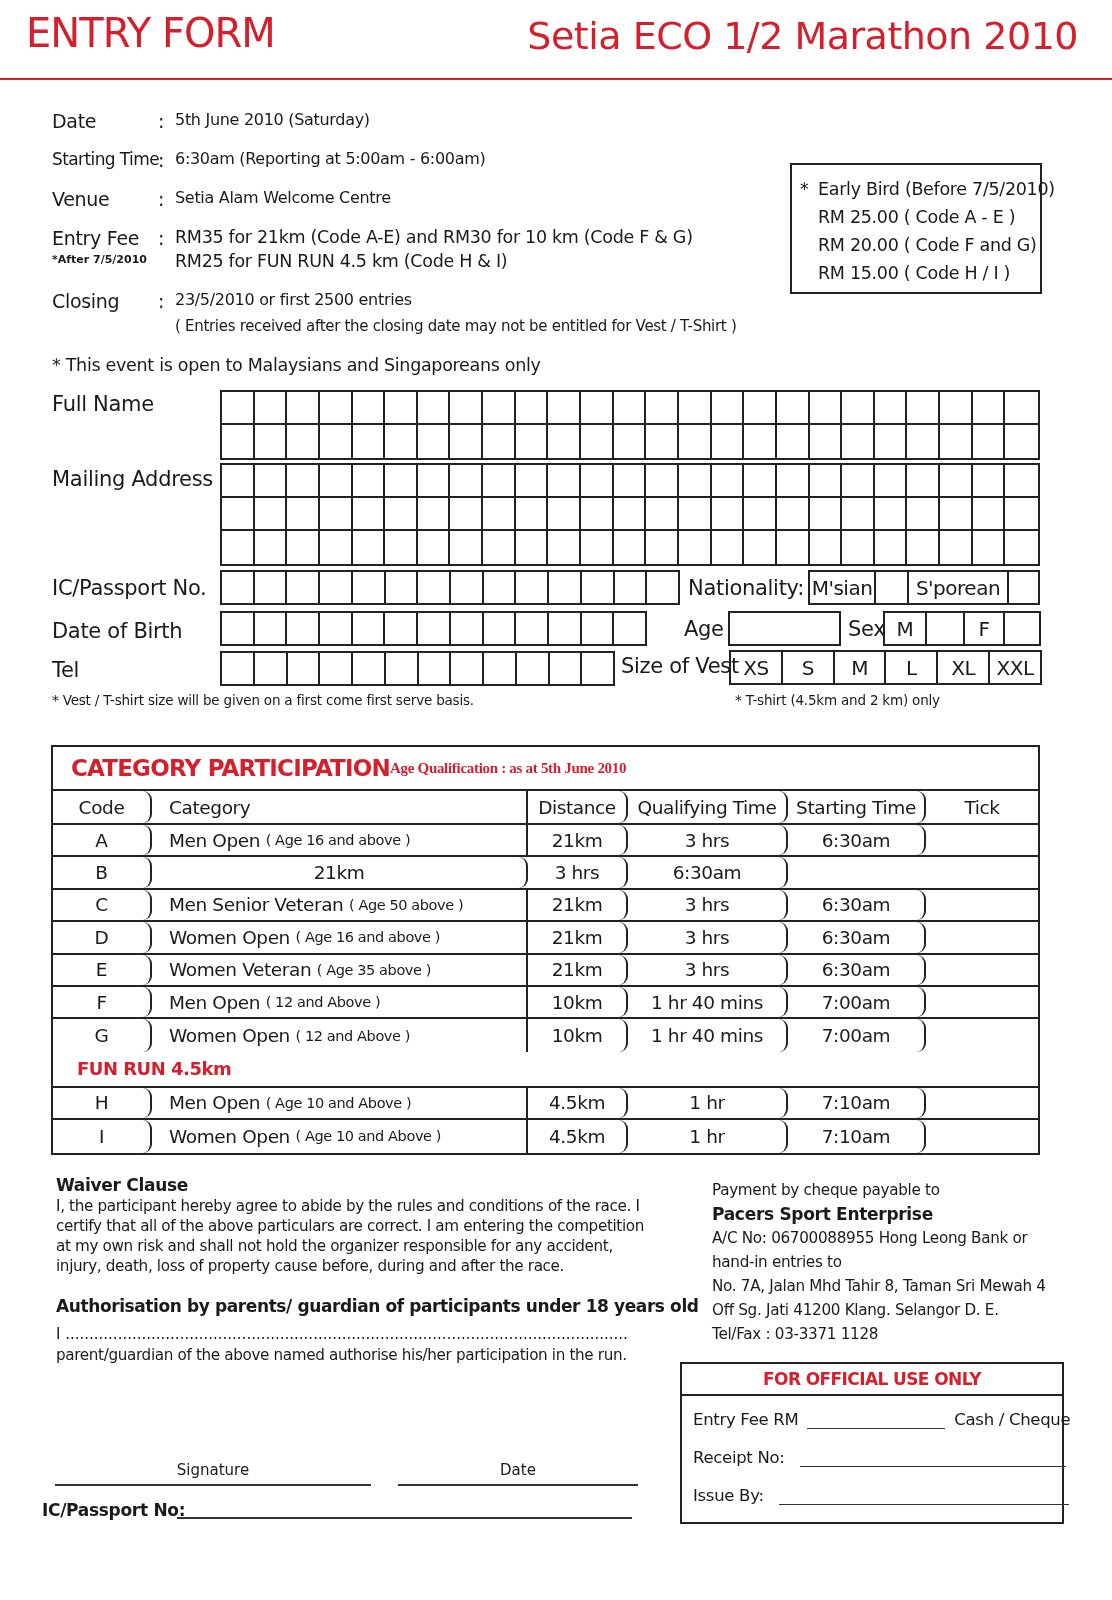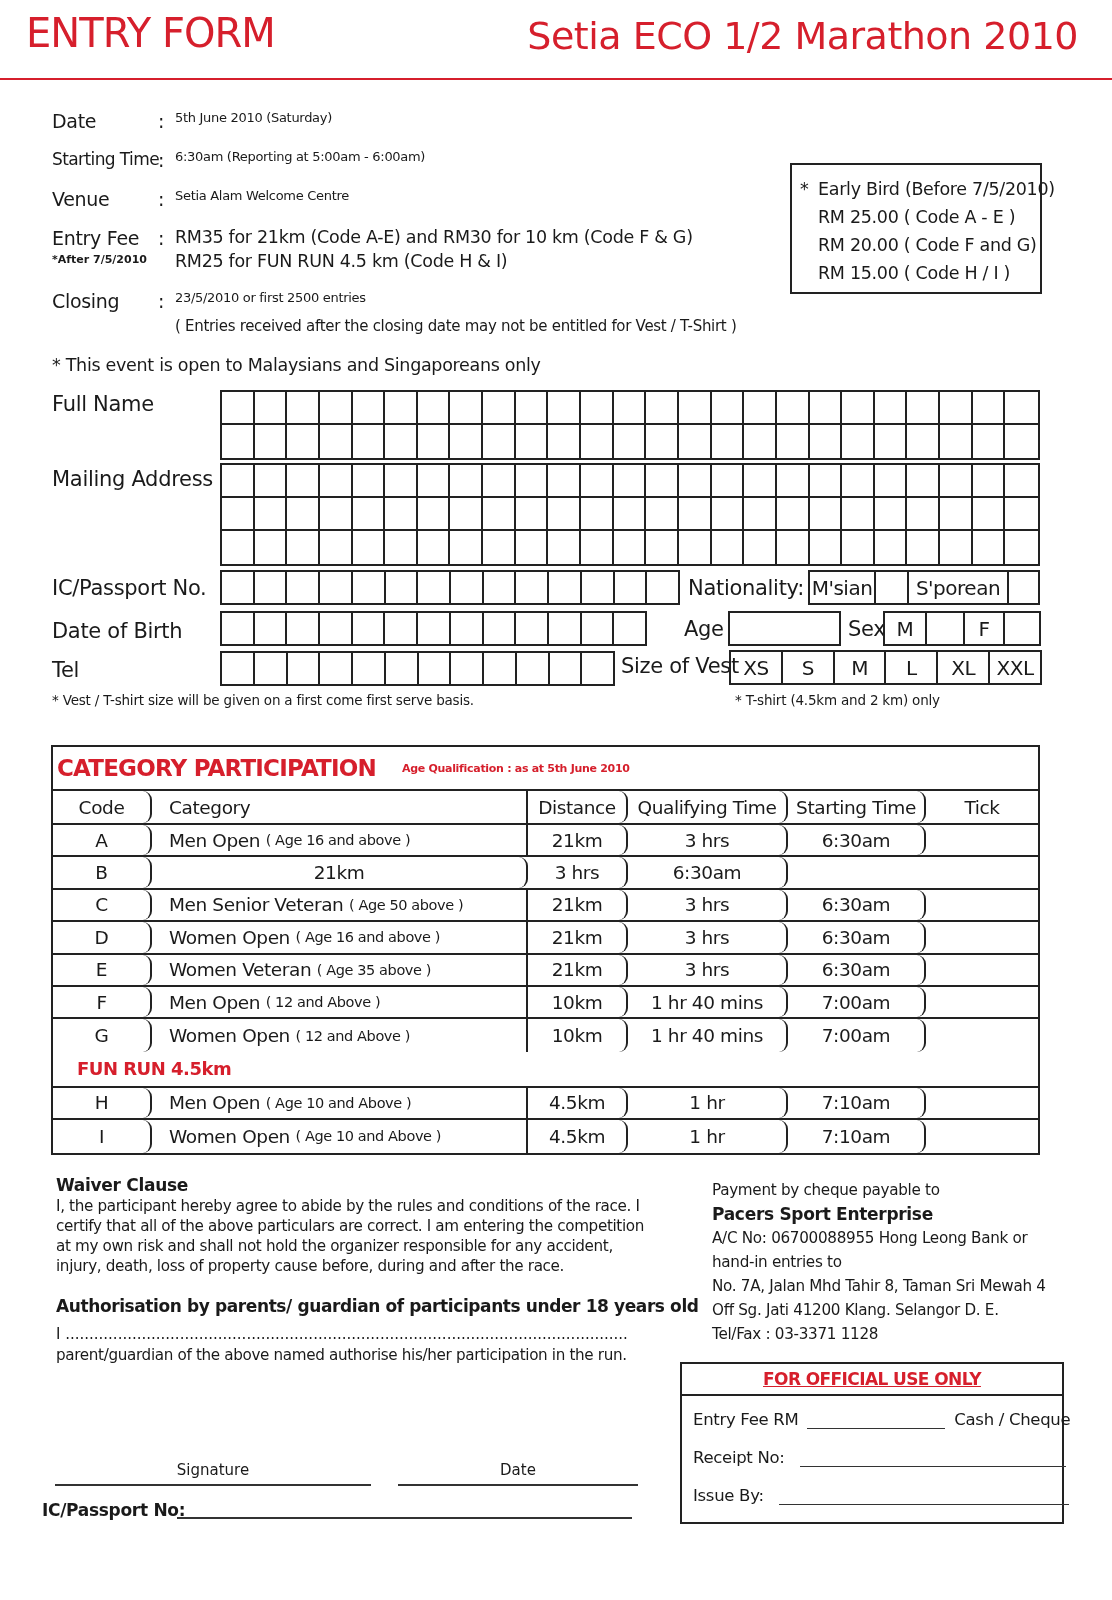--- a/index.html
+++ b/index.html
@@ -6,21 +6,21 @@
   body { width: 1112px; height: 1600px; background: #fff; position: relative; overflow: hidden;
          font-family: "DejaVu Sans", sans-serif; color: #1a1a1a; }
   .abs { position: absolute; }
   .red { color: #d61f2c; }
   .title-left { left: 26px; top: 10px; font-size: 40px; letter-spacing: -1px; }
   .title-right { right: 34px; top: 14px; font-size: 38px; letter-spacing: -0.5px; }
   .title-rule { left: 0; top: 78px; width: 1112px; height: 2px; background: #d61f2c; }
 
   .info-label { left: 52px; font-size: 19px; letter-spacing: -0.3px; }
   .info-colon { left: 158px; font-size: 19px; }
-  .info-val { left: 175px; font-size: 13px; letter-spacing: -0.3px; white-space: nowrap; }
+  .info-val { left: 175px; font-size: 16px; letter-spacing: -0.3px; white-space: nowrap; }
   .small-note { font-size: 11px; font-weight: bold; }
   .sub-val { font-size: 15px; }
 
   .earlybird { left: 790px; top: 163px; width: 252px; height: 131px; border: 2px solid #222;
                padding: 10px 8px 0 8px; font-size: 17.5px; line-height: 28px; letter-spacing: -0.3px; }
   .earlybird .eb-row { padding-left: 18px; white-space: nowrap; }
   .earlybird .eb-head { position: relative; }
   .earlybird .eb-star { position: absolute; left: 0; top: 0; }
 
   .notice { left: 52px; top: 355px; font-size: 17.5px; letter-spacing: -0.3px; }
@@ -31,23 +31,23 @@
 
   .box-row { position: absolute; display: flex; border: 2px solid #222; }
   .box-row > div { border-right: 2px solid #222; height: 100%; display: flex; align-items: center;
                    justify-content: center; font-size: 20px; letter-spacing: -0.5px; }
   .box-row > div:last-child { border-right: none; }
 
   .inline-label { font-size: 21px; letter-spacing: -0.3px; }
   .footnote { font-size: 13.5px; letter-spacing: -0.2px; }
 
   .cat-table { position: absolute; left: 51px; top: 745px; width: 989px; border: 2px solid #222; }
-  .cat-head { height: 44px; border-bottom: 2px solid #222; display: flex; align-items: center; padding-left: 4px; }
+  .cat-head { height: 44px; border-bottom: 2px solid #222; display: flex; align-items: center; padding-left: 18px; }
   .cat-head .h1 { font-size: 23px; font-weight: bold; letter-spacing: -0.8px; }
-  .cat-head .h2 { font-size: 11px; font-weight: bold; margin-left: 26px; letter-spacing: -0.3px; }
+  .cat-head .h2 { font-size: 15px; font-weight: bold; letter-spacing: -0.3px; font-family: Liberation Serif, serif; }
   .trow { display: grid; grid-template-columns: 99px 376px 100px 160px 138px 1fr; height: 32.4px; border-bottom: 2px solid #222; }
   .trow > div { border-right: 2px solid #222; display: flex; align-items: center; font-size: 18.5px; letter-spacing: -0.4px; white-space: nowrap; }
   .trow > div:last-child { border-right: none; }
   .trow .c { justify-content: center; border-radius: 9px; }
   .trow .l { padding-left: 17px; }
   .trow .sm { font-size: 14.5px; }
   .trow.hdr { height: 34px; }
   .funrun { height: 36px; border-bottom: 2px solid #222; display: flex; align-items: center; padding-left: 24px;
             font-size: 18px; font-weight: bold; letter-spacing: -0.5px; }
   .trow:last-child { border-bottom: none; }
@@ -59,21 +59,21 @@
   .auth-text { left: 56px; top: 1346px; font-size: 15.2px; letter-spacing: -0.35px; }
   .sig-line { height: 1.5px; background: #333; }
   .sig-label { font-size: 15px; text-align: center; }
   .ic-bottom { left: 42px; top: 1500px; font-size: 17px; font-weight: bold; letter-spacing: -0.3px; }
 
   .payment { left: 712px; top: 1178px; font-size: 15.2px; line-height: 24px; letter-spacing: -0.3px; white-space: nowrap; }
   .payment .bold { font-weight: bold; font-size: 17px; }
 
   .official { left: 680px; top: 1362px; width: 384px; height: 162px; border: 2px solid #222; }
   .official .oh { height: 32px; border-bottom: 2px solid #222; display: flex; align-items: center; justify-content: center;
-                  font-size: 17px; font-weight: bold; letter-spacing: -0.6px; text-decoration: underline; }
+                  font-size: 17px; font-weight: bold; letter-spacing: -0.6px; }
   .official .orow { position: absolute; left: 11px; font-size: 16.5px; letter-spacing: -0.3px; white-space: nowrap; }
   .uline { display: inline-block; border-bottom: 1.5px solid #333; vertical-align: bottom; }
 </style>
 </head>
 <body>
 
 <div class="abs red title-left">ENTRY FORM</div>
 <div class="abs red title-right">Setia ECO 1/2 Marathon 2010</div>
 <div class="abs title-rule"></div>
 

